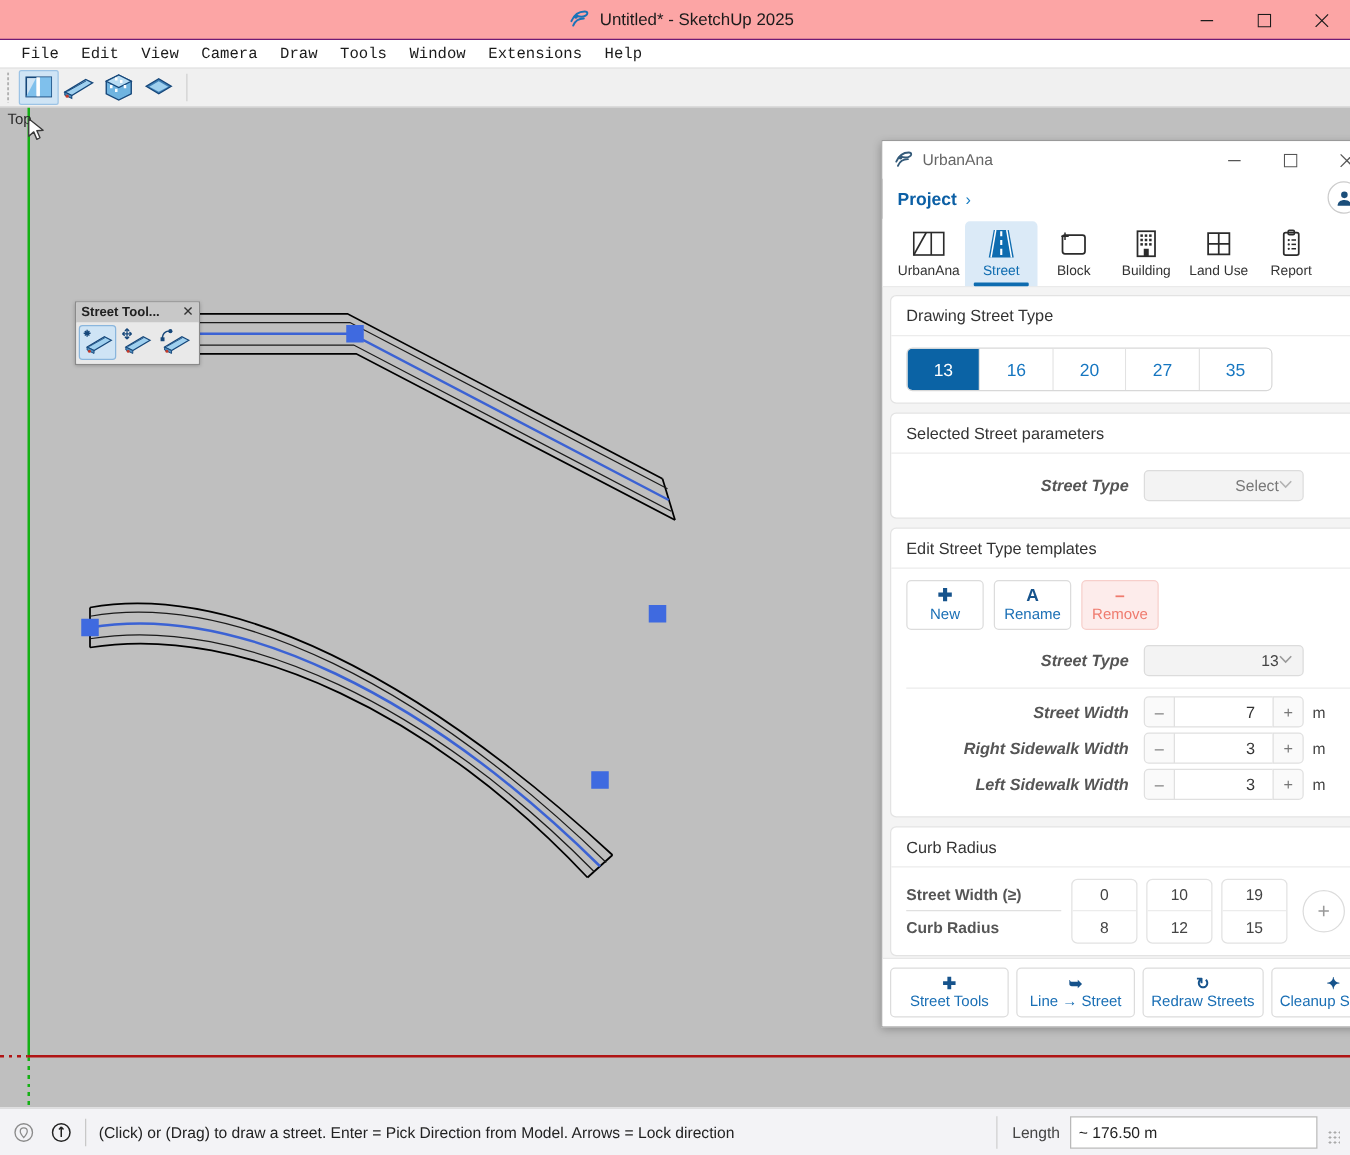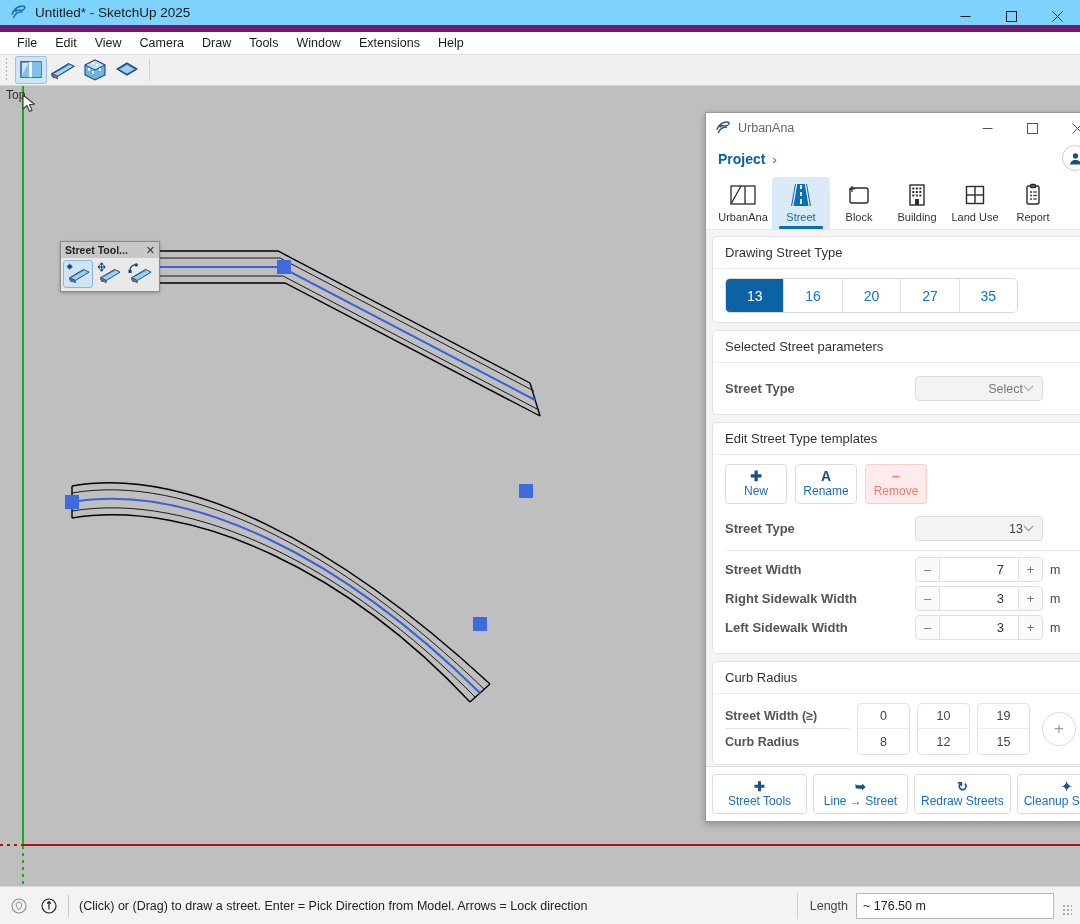--- a/index.html
+++ b/index.html
@@ -10,39 +10,40 @@
     background: #ffffff;
     overflow: hidden;
     position: relative;
     -webkit-font-smoothing: antialiased;
   }
 
   
   #app { width: 1080px; height: 924px; position: relative; background: #fff; }
 
   .titlebar {
-    height: 32px; background: #7dd3fc;
+    height: 32px; background: #fca5a5;
     display: flex; align-items: center;
-    border-bottom: 7px solid #701a75;
+    border-bottom: 1px solid #701a75;
     position: relative;
+    justify-content: center;
   }
   .su-logo { margin-left: 10px; margin-right: 8px; display: flex; align-items: center; }
   .title-text { font-size: 13.5px; color: #1b1b1b; }
   .win-controls { position: absolute; right: 0; top: 0; height: 32px; display: flex; }
   .win-btn {
     width: 46px; height: 32px; display: flex; align-items: center; justify-content: center;
     color: #1b1b1b; font-size: 13px;
   }
 
   .menubar {
     height: 22px; background: #ffffff; display: flex; align-items: center;
     padding-left: 8px; gap: 0px;
   }
   .menu-item {
-    font-size: 12.5px; color: #1b1b1b; padding: 3px 9px; line-height: 15px;
+    font-size: 12.5px; color: #1b1b1b; padding: 3px 9px; line-height: 15px; font-family: Liberation Mono, monospace;
   }
 
   .toolbar {
     height: 32px; background: #f0f0f0; border-top: 1px solid #e2e2e2;
     border-bottom: 1px solid #d4d4d4;
     display: flex; align-items: center; padding-left: 4px;
     position: relative;
   }
   .tb-grip {
     width: 8px; height: 24px; margin-right: 3px;
@@ -178,22 +179,22 @@
     flex: 1; height: 33px; display: flex; align-items: center; justify-content: center;
     font-size: 14px; color: #1676c0; background: #fff;
     border-right: 1px solid #e2e2e2;
   }
   .seg-btn:last-child { border-right: none; }
   .seg-btn.active { background: #0b63a5; color: #fff; font-weight: normal; }
 
   
   .frow { display: flex; align-items: center; justify-content: flex-start; margin: 4px 0; }
   .flabel {
-    width: 190px; text-align: left; padding-right: 12px;
-    font-size: 13px; font-weight: bold; color: #555;
+    width: 190px; text-align: right; padding-right: 12px;
+    font-size: 13px; font-weight: bold; color: #555; font-style: italic;
   }
   .select-box {
     width: 128px; height: 25px; border: 1px solid #dcdcdc; border-radius: 4px;
     background: #f3f3f3; display: flex; align-items: center; justify-content: flex-end;
     padding: 0 8px; font-size: 12.5px; color: #777;
   }
   .select-box.filled { color: #444; }
   .chev { color: #aaa; font-size: 10px; }
 
   .stepper { display: flex; align-items: center; }

